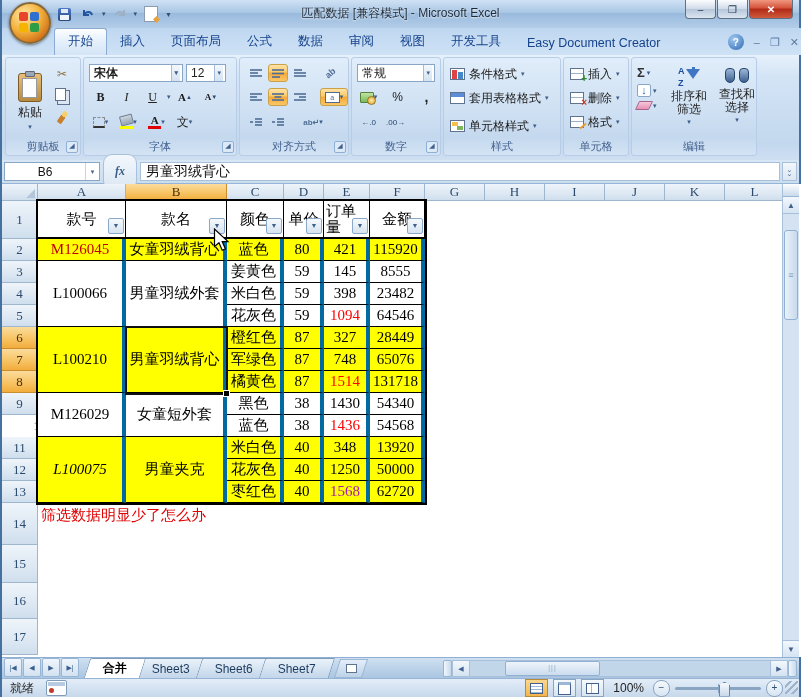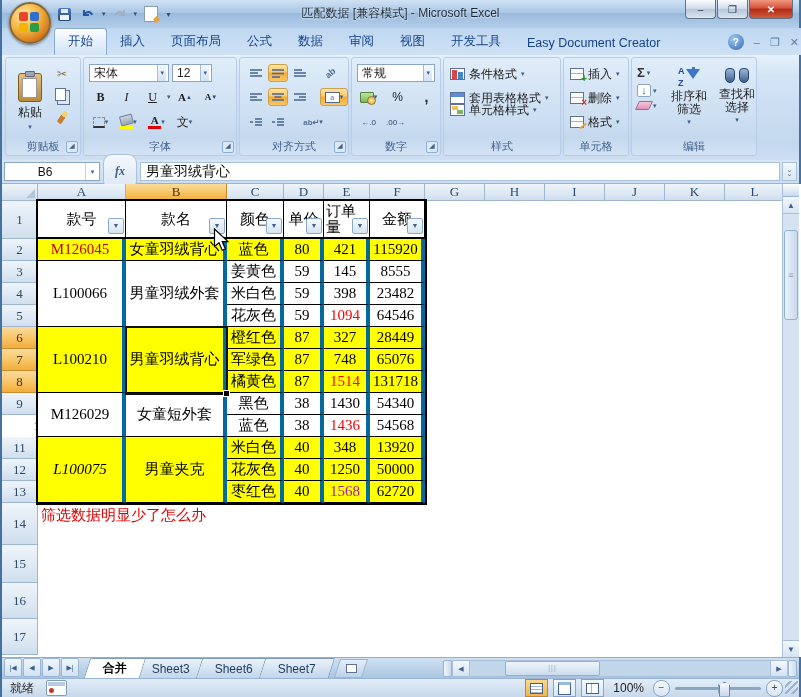--- a/index.html
+++ b/index.html
@@ -328,21 +328,21 @@
         <div class="sicon rbtn">
             <span class="brush-ic"></span>
           </div>
       </div>
       <div class="rg-label">剪贴板</div>
       <div class="launcher">◢</div>
     </div>
 
     <div id="grp-font" class="rgroup">
       <div class="fg-row" style="top:6px;">
-        <div class="combo" style="width:80px;">
+        <div class="combo" style="width:94px;font-weight:bold;">
           <span>宋体</span>
             <span class="arr">▾</span>
         </div>
         <div class="combo" style="width:40px;">
           <span>12</span>
             <span class="arr">▾</span>
         </div>
       </div>
       <div class="fg-row" style="top:30px;">
         <div class="fbtn bold-b">B</div>
@@ -493,21 +493,21 @@
       <div class="stk" style="top:6px;">
         <span class="mini-tab cond"></span>
         <span class="lbl">条件格式</span>
           <span class="dropcaret">▾</span>
         </div>
       <div class="stk" style="top:30px;">
         <span class="mini-tab tbl"></span>
         <span class="lbl">套用表格格式</span>
           <span class="dropcaret">▾</span>
         </div>
-      <div class="stk" style="top:42px;">
+      <div class="stk" style="top:58px;">
         <span class="mini-tab cellst"></span>
         <span class="lbl">单元格样式</span>
           <span class="dropcaret">▾</span>
         </div>
       <div class="rg-label">样式</div>
     </div>
 
     <div id="grp-cells" class="rgroup">
       <div class="stk" style="top:6px;">
         <span class="mini-grid ins"></span>

